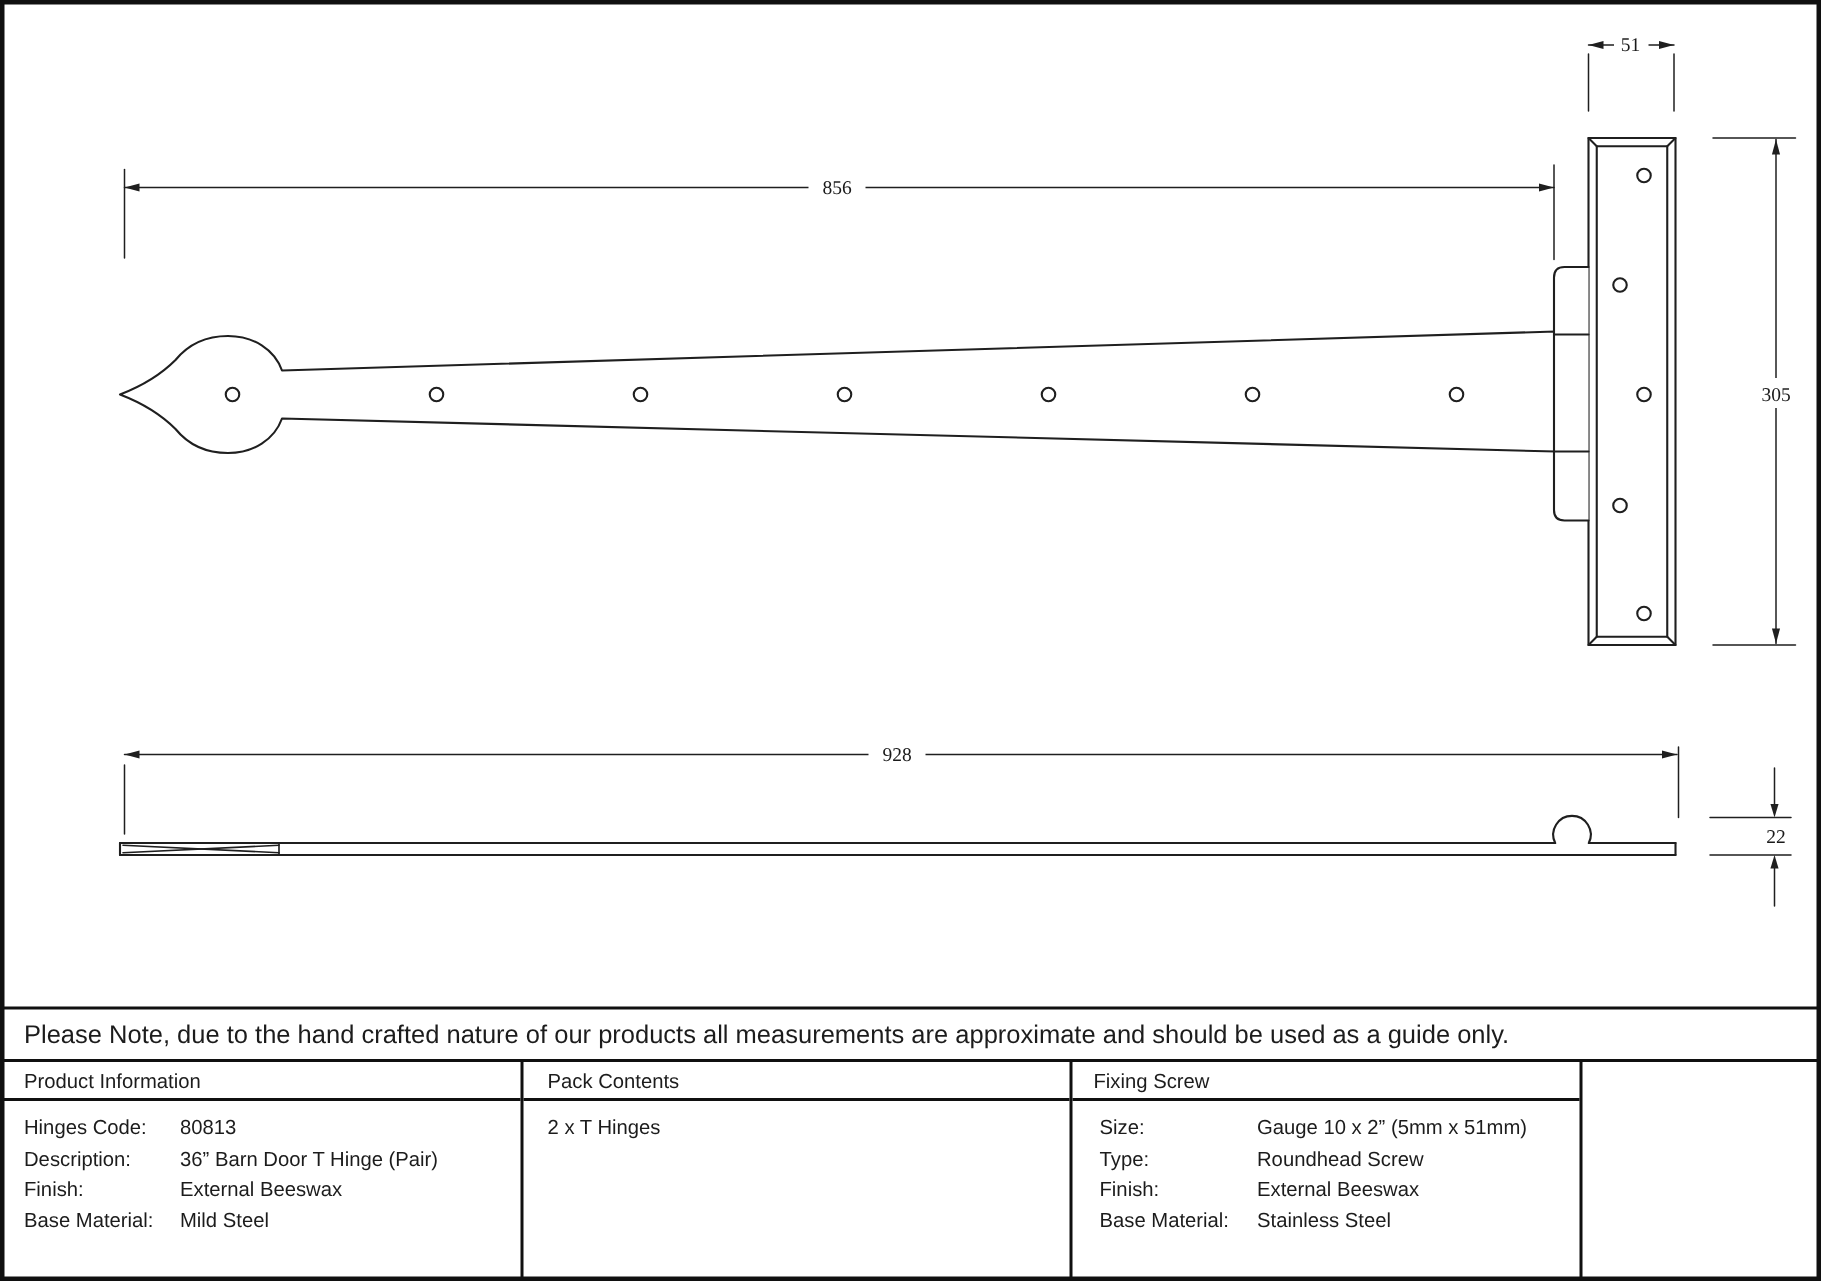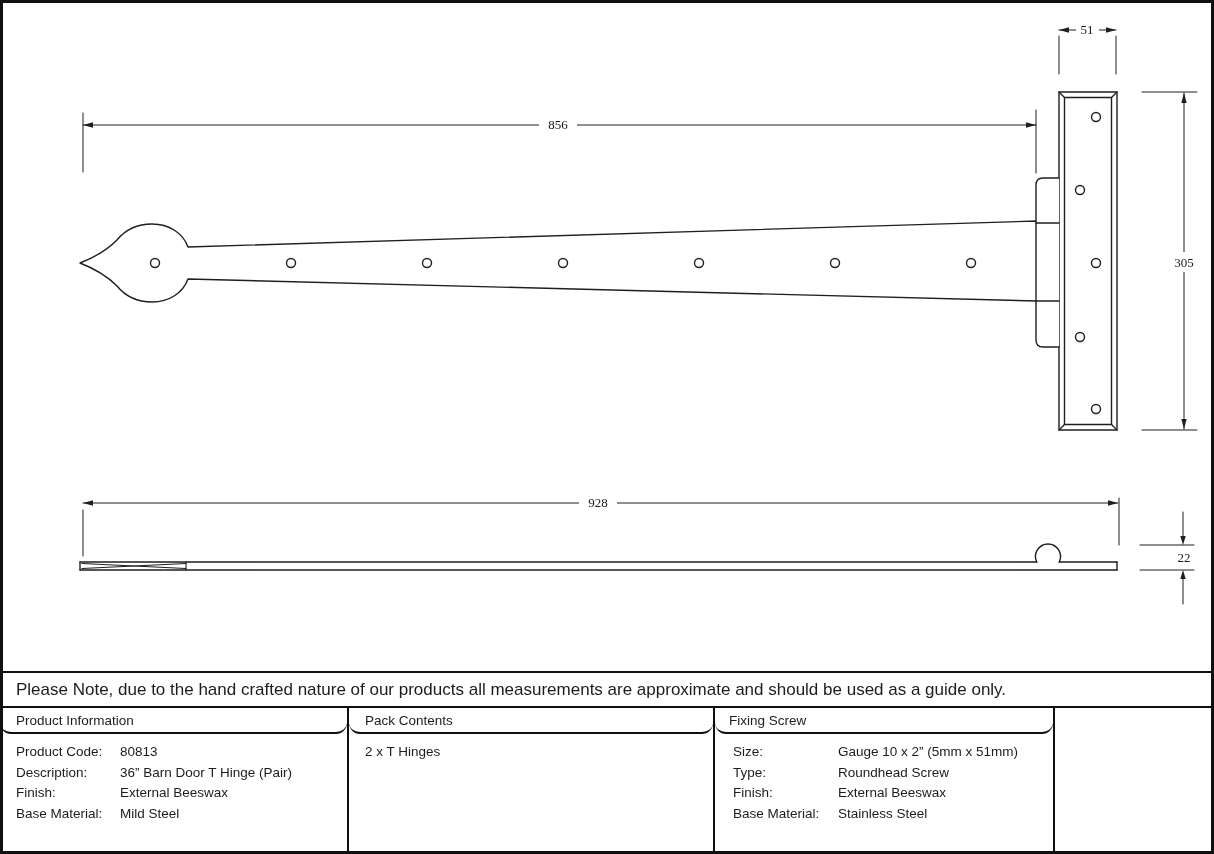--- a/index.html
+++ b/index.html
@@ -9,21 +9,21 @@
 
   
   .bottom{position:absolute;left:0;top:671px;width:1214px;height:183px;box-sizing:border-box;border-top:2px solid #101010;}
   .note-row{box-sizing:border-box;height:35px;border-bottom:2px solid #101010;display:flex;align-items:center;padding-left:16px;font-size:17px;}
   .table-area{display:flex;flex-direction:row;height:146px;}
   .tcol{box-sizing:border-box;border-right:2px solid #101010;display:flex;flex-direction:column;}
   .col-product{width:349px;}
   .col-pack{width:366px;}
   .col-fixing{width:340px;}
   .col-logo{flex:1;border-right:none;display:flex;align-items:center;justify-content:center;}
-  .col-header{box-sizing:border-box;height:26px;border-bottom:2px solid #101010;display:flex;align-items:center;font-size:13.5px;border-radius:11px;}
+  .col-header{box-sizing:border-box;height:26px;border-bottom:2px solid #101010;display:flex;align-items:center;font-size:13.5px;}
   .col-product .col-header,.col-pack .col-header{padding-left:16px;}
   .col-fixing .col-header{padding-left:14px;text-align:center;}
   .col-body{padding-top:8px;font-size:13.5px;line-height:20.7px;}
   .col-product .col-body{padding-left:16px;}
   .col-pack .col-body{padding-left:16px;}
   .col-fixing .col-body{padding-left:18px;}
   .kv{display:flex;}
   .col-product .kv .k{width:104px;flex:none;}
   .col-fixing .kv .k{width:105px;flex:none;}
 
@@ -157,21 +157,21 @@
     <div class="note-row">
       <span>Please Note, due to the hand crafted nature of our products all measurements are approximate and should be used as a guide only.</span>
     </div>
 
     <div class="table-area">
 
       <div class="tcol col-product">
         <div class="col-header">Product Information</div>
         <div class="col-body">
           <div class="kv">
-            <span class="k">Product Code:</span>
+            <span class="k">Hinges Code:</span>
             <span class="v">80813</span>
           </div>
           <div class="kv">
             <span class="k">Description:</span>
             <span class="v">36” Barn Door T Hinge (Pair)</span>
           </div>
           <div class="kv">
             <span class="k">Finish:</span>
             <span class="v">External Beeswax</span>
           </div>

